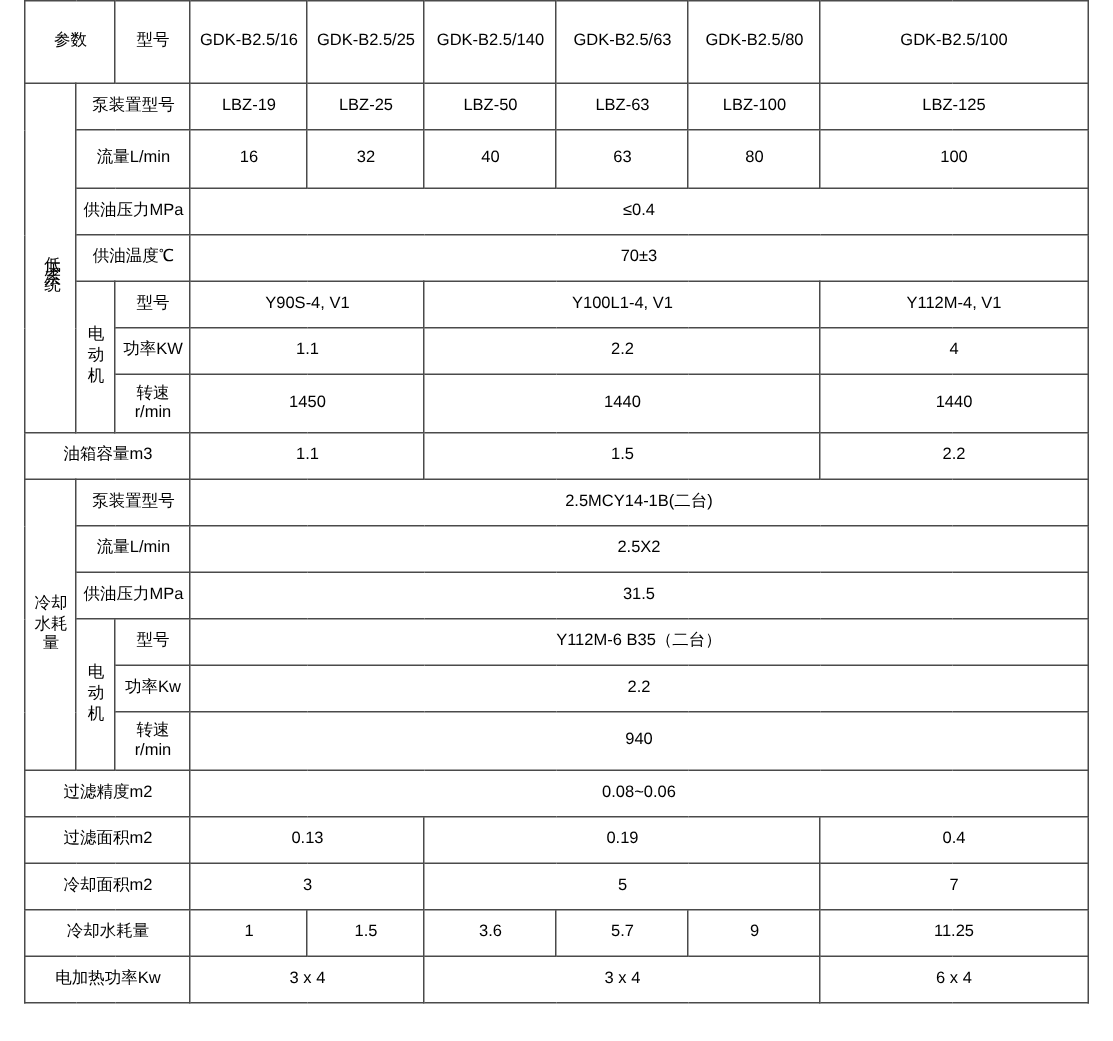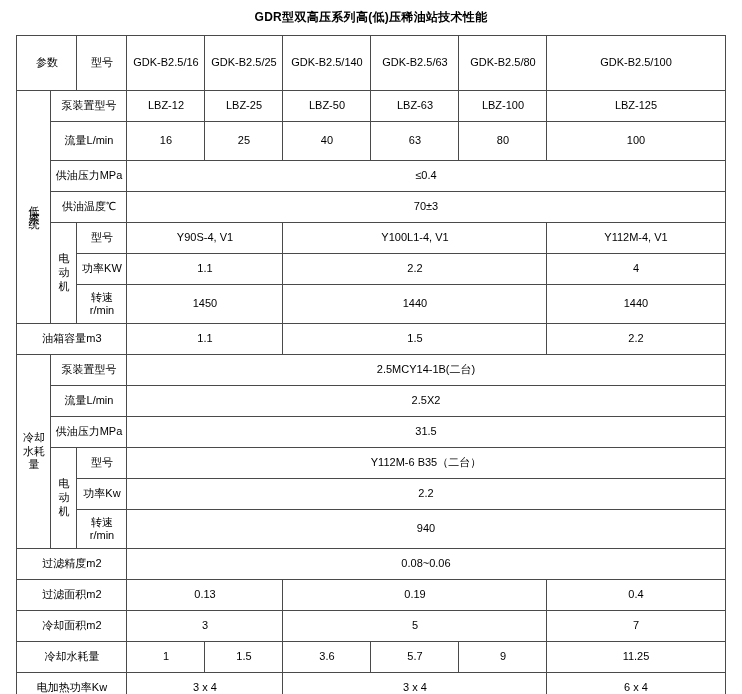--- a/index.html
+++ b/index.html
@@ -69,21 +69,20 @@
     line-height: 1.15;
   }
   .cell-h26 { height: 26px; margin-top: 26px; }
   .cell-h34 { height: 34px; }
 </style>
 </head>
 <body>
 
 <div class="page">
 
-  <div class="doc-title">GDR型双高压系列高(低)压稀油站技术性能</div>
 
   <table class="spec">
     <colgroup>
       <col style="width:34px">
       <col style="width:26px">
       <col style="width:50px">
       <col style="width:78px">
       <col style="width:78px">
       <col style="width:88px">
       <col style="width:88px">
@@ -100,32 +99,32 @@
       <td class="hdr">GDK-B2.5/25</td>
       <td class="hdr">GDK-B2.5/140</td>
       <td class="hdr">GDK-B2.5/63</td>
       <td class="hdr">GDK-B2.5/80</td>
       <td class="hdr" colspan="2">GDK-B2.5/100</td>
     </tr>
 
     <tr>
       <td class="vert" rowspan="7"><span class="vtext">低压系统</span></td>
       <td class="rowlabel cell-h26" colspan="2">泵装置型号</td>
-      <td class="cell-h26">LBZ-12</td>
+      <td class="cell-h26">LBZ-19</td>
       <td class="cell-h26">LBZ-25</td>
       <td class="cell-h26">LBZ-50</td>
       <td class="cell-h26">LBZ-63</td>
       <td class="cell-h26">LBZ-100</td>
       <td class="cell-h26" colspan="2">LBZ-125</td>
     </tr>
 
     <tr>
       <td class="rowlabel cell-h34" colspan="2">流量L/min</td>
       <td class="cell-h34">16</td>
-      <td class="cell-h34">25</td>
+      <td class="cell-h34">32</td>
       <td class="cell-h34">40</td>
       <td class="cell-h34">63</td>
       <td class="cell-h34">80</td>
       <td class="cell-h34" colspan="2">100</td>
     </tr>
 
     <tr>
       <td class="rowlabel cell-h26" colspan="2">供油压力MPa</td>
       <td class="cell-h26" colspan="7">≤0.4</td>
     </tr>

